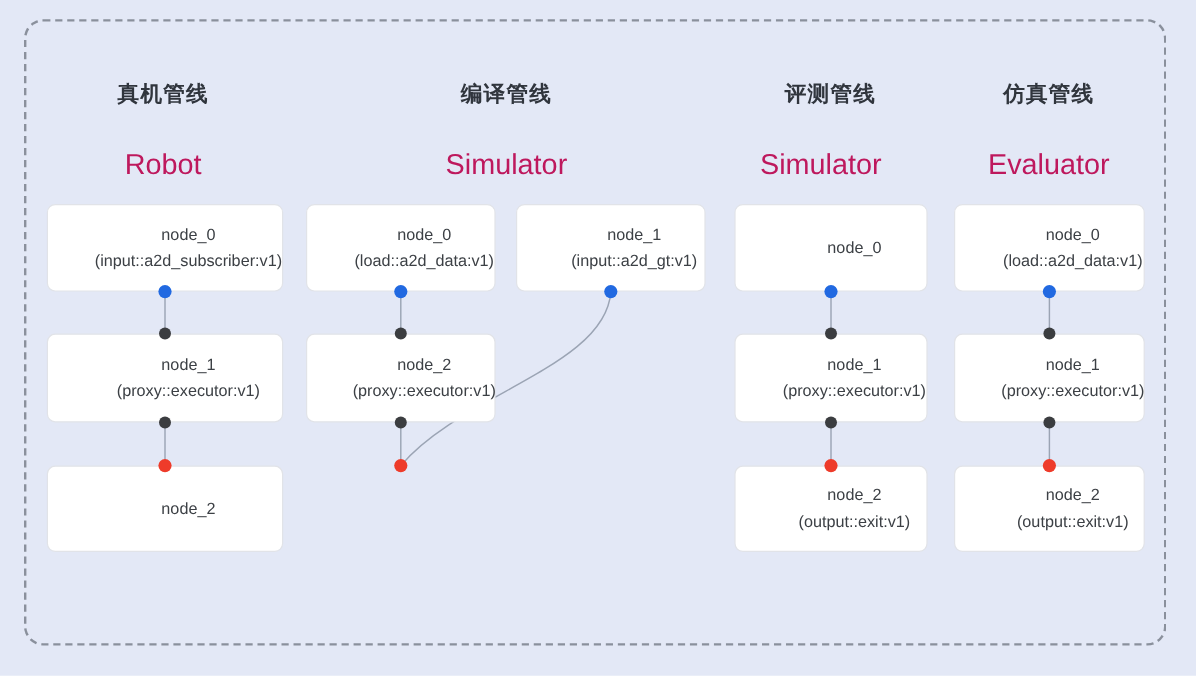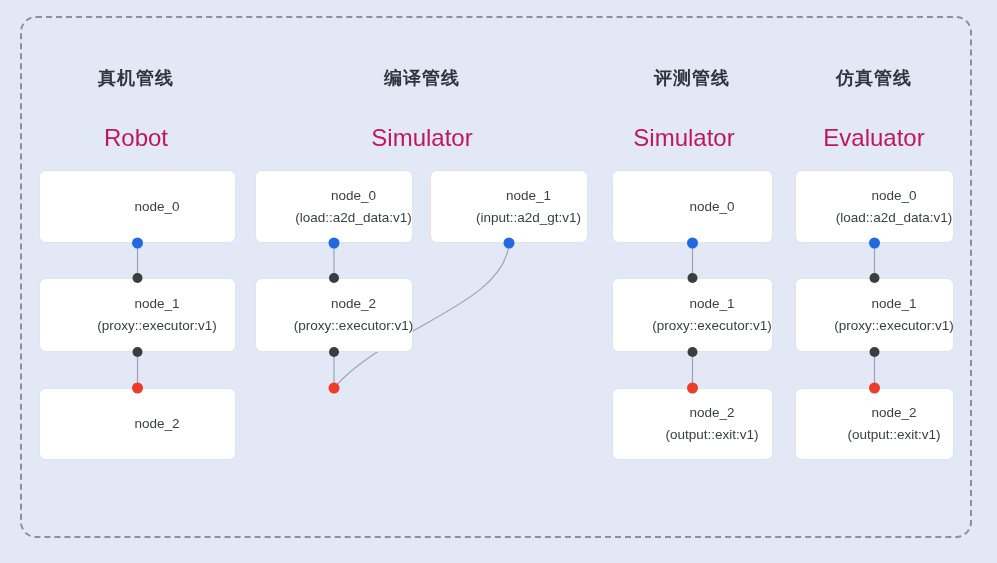--- a/index.html
+++ b/index.html
@@ -90,20 +90,21 @@
   <div class="title-en" style="left:422px">Simulator</div>
 
   <div class="title-zh" style="left:692px">评测管线</div>
   <div class="title-en" style="left:684px">Simulator</div>
 
   <div class="title-zh" style="left:874px">仿真管线</div>
   <div class="title-en" style="left:874px">Evaluator</div>
 
   <div class="node" style="left:39px;top:170px;width:197px;height:73px">
     <div>node_0</div>
+    <div>(input::a2d_subscriber:v1)</div>
   </div>
   <div class="node" style="left:39px;top:278px;width:197px;height:74px">
     <div>node_1</div>
     <div>(proxy::executor:v1)</div>
   </div>
   <div class="node" style="left:39px;top:388px;width:197px;height:72px">
     <div>node_2</div>
   </div>
 
   <div class="node" style="left:255px;top:170px;width:158px;height:73px">

